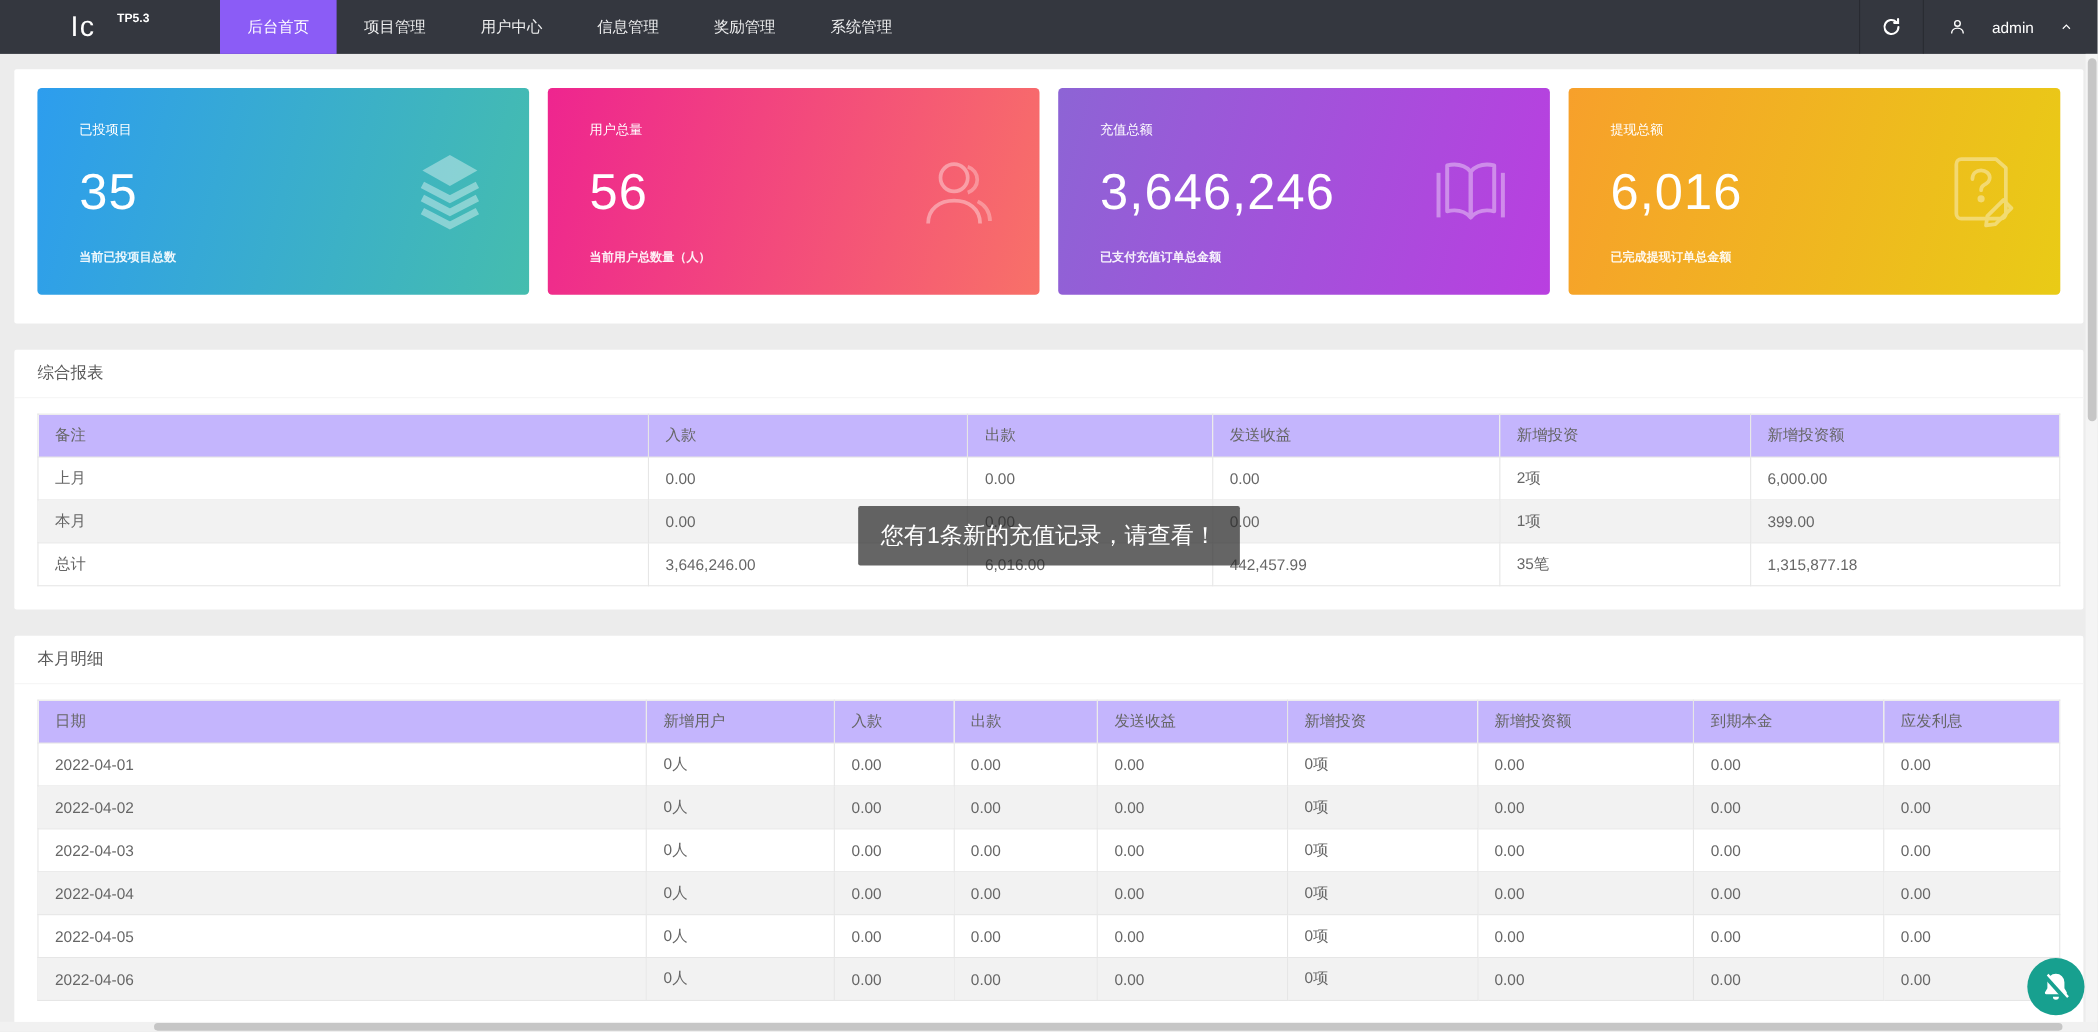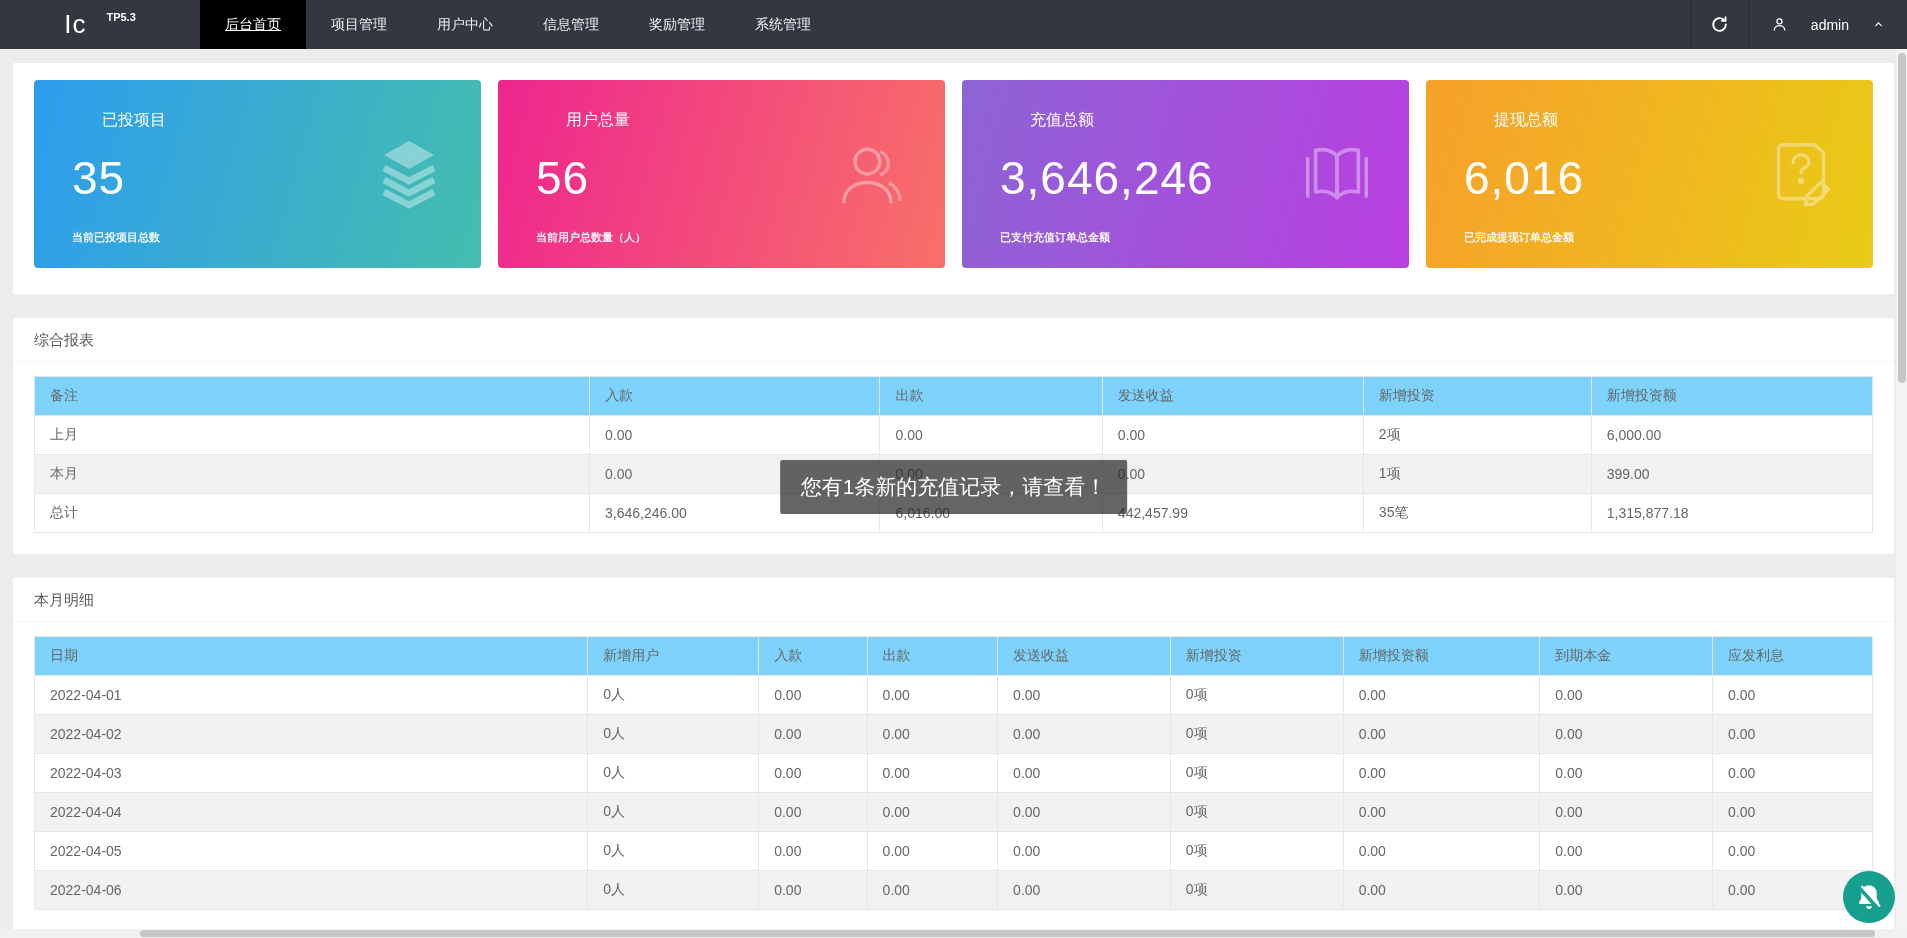--- a/index.html
+++ b/index.html
@@ -23,31 +23,31 @@
   
   .content { padding:14px 13px 0 13px; }
   .panel { background:#fff; border-radius:2px; margin-bottom:24px; }
   .panel-header { height:44px; line-height:44px; padding:0 21px; font-size:15px; color:#5a5a5a;
     border-bottom:1px solid #f6f6f6; }
 
   
   .cards-body { padding:17px 21px 26px 21px; }
   .cards-row { display:grid; grid-template-columns:repeat(4,1fr); gap:17px; }
   .stat-card { position:relative; height:188px; border-radius:4px; color:#fff; padding:30px 38px; overflow:hidden; }
-  .stat-title { font-size:16px;margin-left:30px; }
+  .stat-title { font-size:12px; }
   .stat-value { font-size:46px; font-weight:400; margin-top:22px; line-height:1.1; letter-spacing:1px; }
   .stat-desc { font-size:11px; margin-top:26px; color:rgba(255,255,255,.92);font-weight:bold; }
   .stat-icon { position:absolute; right:36px; top:50%; transform:translateY(-50%); width:72px; height:72px; opacity:.38; }
 
   
   .table-body { padding:14px 21px 21px 21px; }
   table.lay-table { width:100%; border-collapse:collapse; table-layout:fixed; }
   .lay-table th, .lay-table td { border:1px solid #e6e6e6; height:39px; padding:0 15px; font-size:14px;
     color:#666; text-align:left; font-weight:400; white-space:nowrap; overflow:hidden; }
-  .lay-table thead th { background:#7dd3fc; }
+  .lay-table thead th { background:#c4b5fd; }
   .lay-table tbody tr:nth-child(even) td { background:#f2f2f2; }
 
   
   .toast { position:absolute; top:440px; left:50%; transform:translateX(-50%); background:rgba(42,42,42,.72);
     color:#fff; font-size:21px; padding:13px 21px; border-radius:2px; z-index:200; white-space:nowrap;margin-top:20px; }
 
   
   .fab { position:absolute; right:12px; bottom:15px; width:52px; height:52px; border-radius:50%;
     display:flex; align-items:center; justify-content:center; cursor:pointer; z-index:150; }
 
@@ -61,21 +61,21 @@
 </style>
 </head>
 <body>
 
 <header class="navbar" style="background: rgb(52, 55, 63);">
   <div class="logo">
     <span class="logo-main">Ic</span>
     <span class="logo-sup">TP5.3</span>
   </div>
   <ul class="nav-menu">
-      <li class="active" style="background: #000000; text-decoration: underline;">后台首页</li>
+      <li class="active" style="background: #8b5cf6;">后台首页</li>
       <li>项目管理</li>
       <li>用户中心</li>
       <li>信息管理</li>
       <li>奖励管理</li>
       <li>系统管理</li>
     </ul>
   <div class="nav-right">
     <div class="nav-refresh">
       <span>
         <svg width="19" height="19" viewBox="0 0 24 24" fill="none" stroke="#fff" stroke-width="2.4" stroke-linecap="round">

